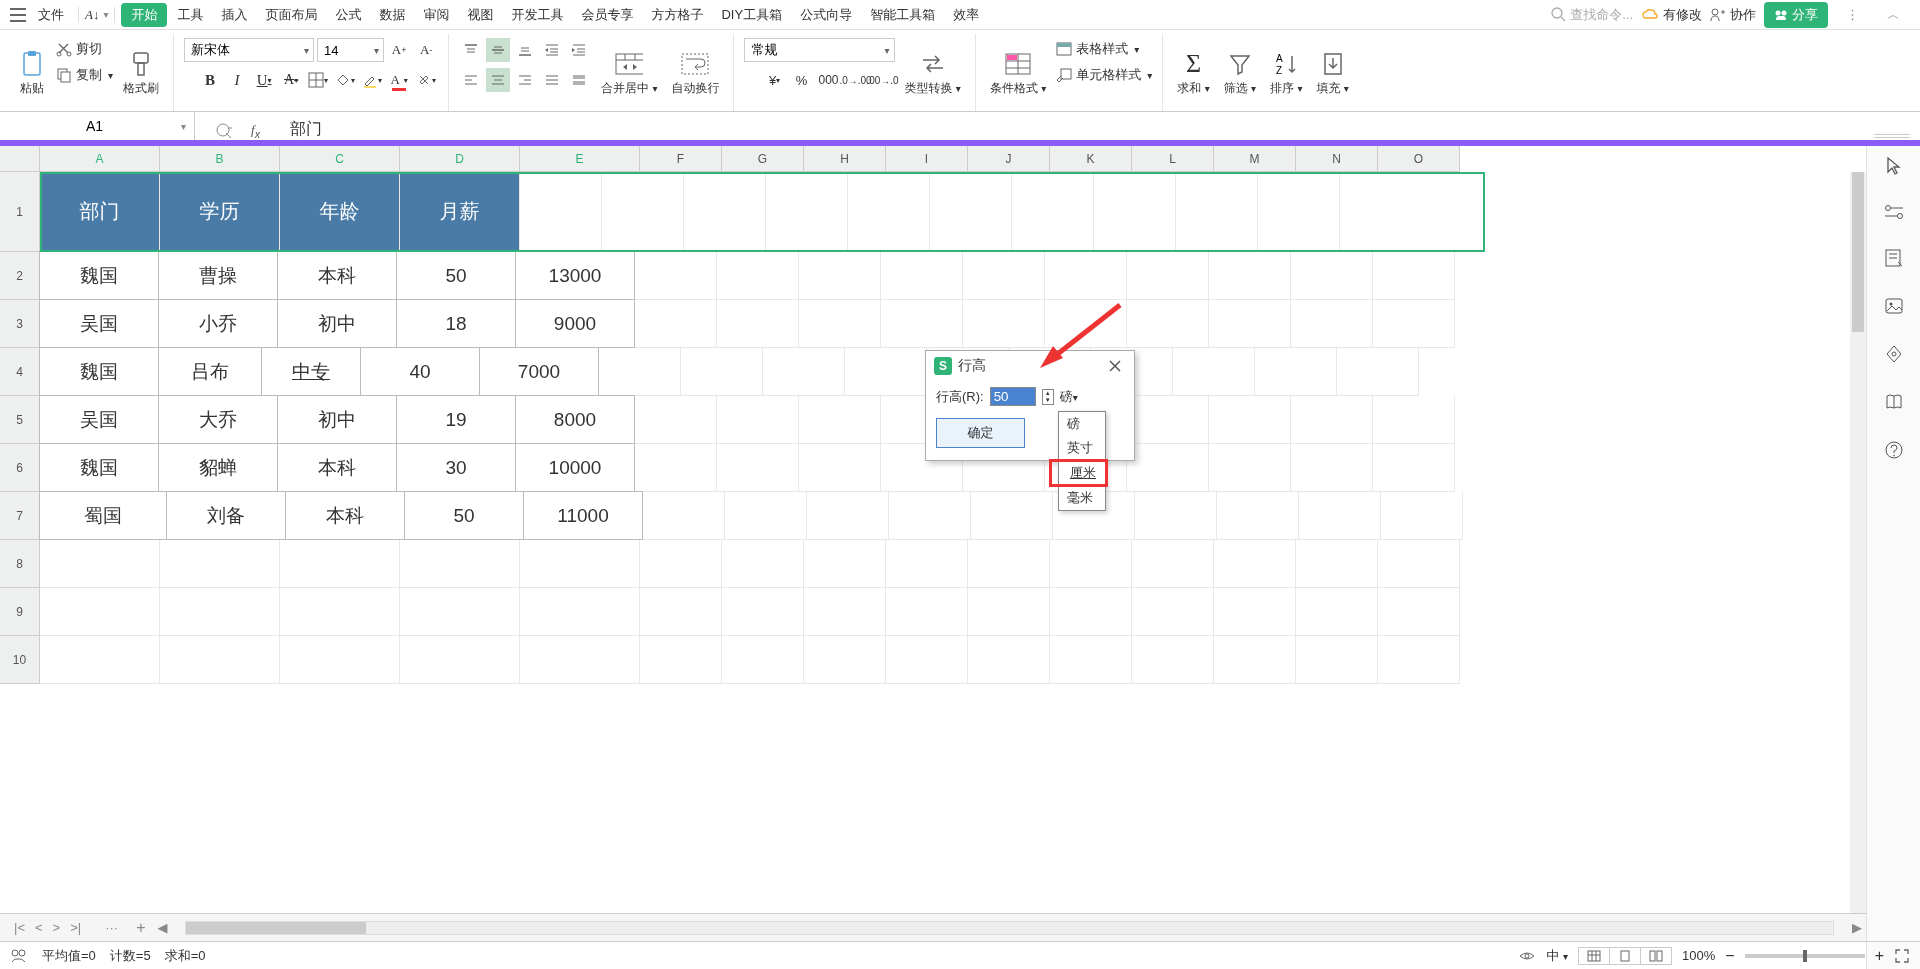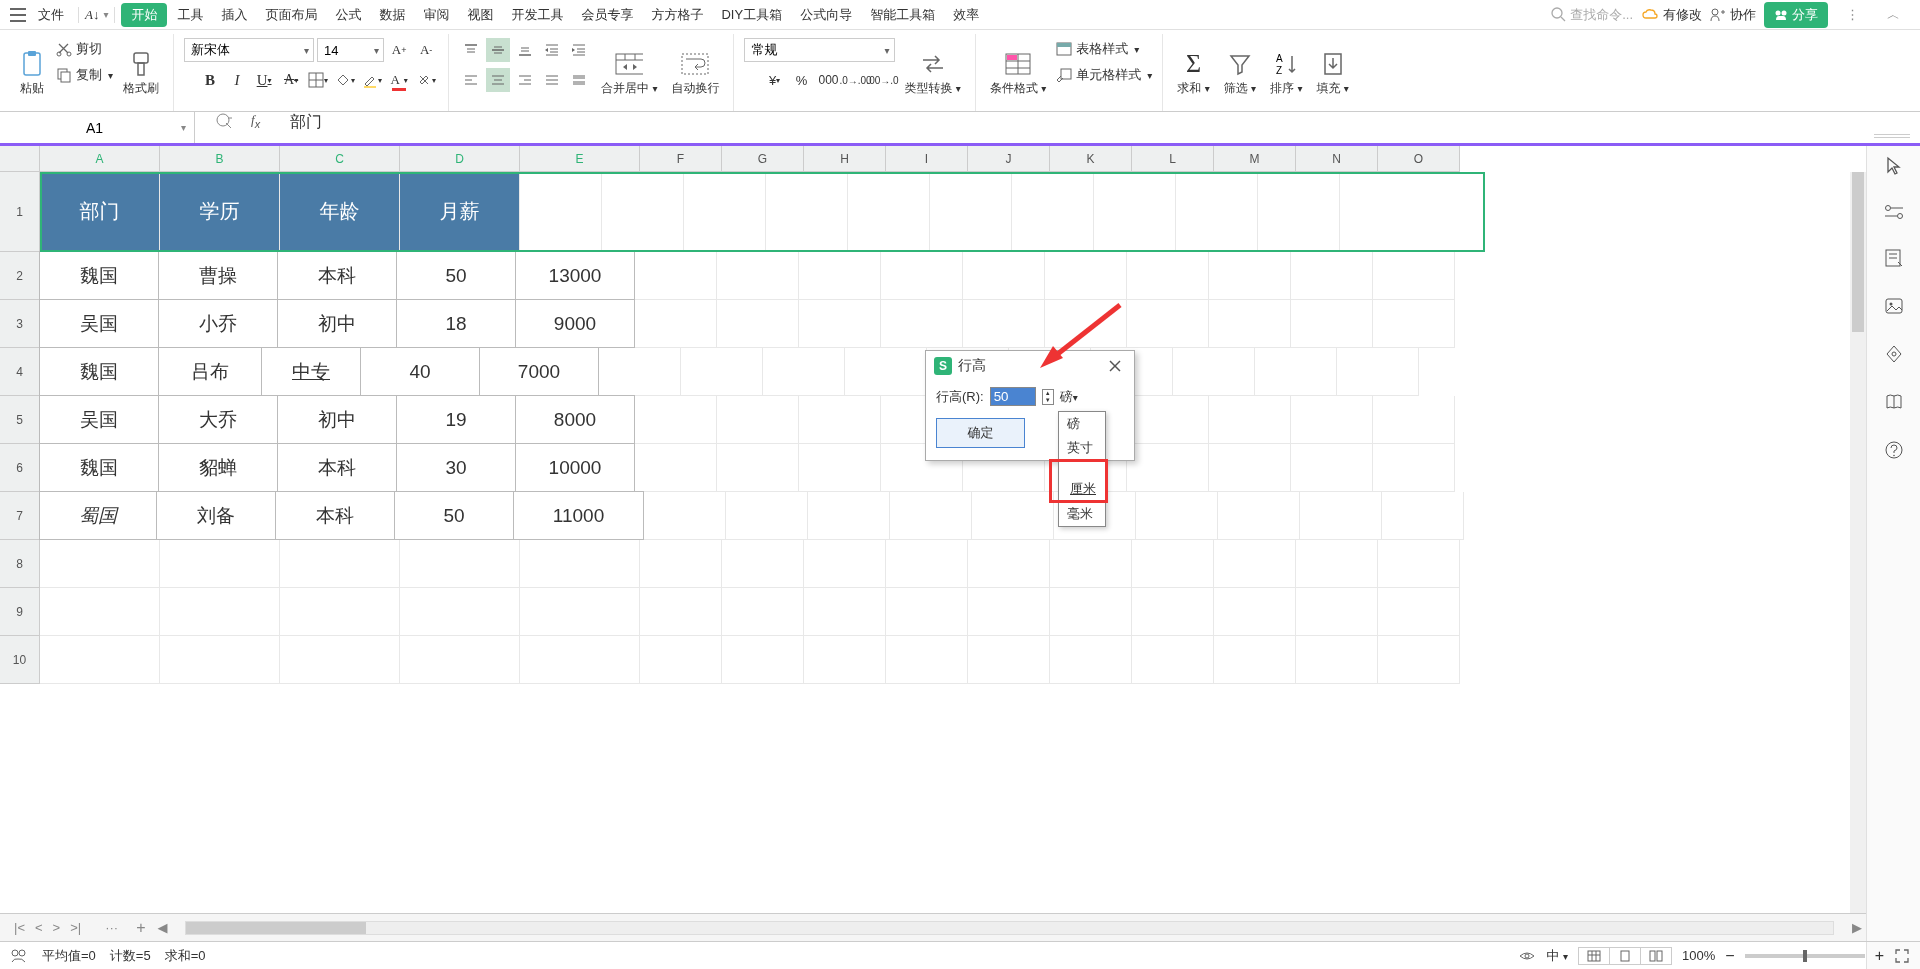--- a/index.html
+++ b/index.html
@@ -29,21 +29,21 @@
 .rbtn { width: 24px; height: 24px; display: flex; align-items: center; justify-content: center; cursor: pointer; border: 1px solid transparent; }
 .rbtn.bold { font-weight: bold; font-family: "Times New Roman"; font-size: 15px; }
 .rbtn.italic { font-style: italic; font-family: "Times New Roman"; font-size: 15px; }
 .rbtn.underline { text-decoration: underline; font-family: "Times New Roman"; font-size: 15px; }
 .rbtn.strike { text-decoration: line-through; font-family: "Times New Roman"; font-size: 14px; }
 .combo { display: flex; align-items: center; border: 1px solid #ccc; height: 24px; background: #fff; }
 .combo input { border: none; outline: none; padding: 0 6px; font-size: 13px; height: 22px; }
 .combo .arrow { padding: 0 4px; color: #666; font-size: 10px; }
 
 
-.fbar-row { display: flex; align-items: flex-start; height: 34px; border-bottom: 3px solid #8b5cf6; }
+.fbar-row { display: flex; align-items: flex-end; height: 34px; border-bottom: 6px solid #8b5cf6; }
 .namebox { width: 195px; border-right: 1px solid #ccc; height: 100%; display: flex; align-items: center; justify-content: space-between; padding: 0 8px; }
 .namebox input { border: none; outline: none; text-align: center; width: 100%; font-size: 14px; }
 .fbar-icons { display: flex; align-items: center; gap: 18px; padding: 0 20px; }
 .fbar-input { flex: 1; padding: 0 10px; font-size: 16px; }
 
 
 .grid-area { position: absolute; top: 146px; left: 0; right: 54px; bottom: 56px; overflow: hidden; display: flex; }
 .row-headers { width: 40px; flex-shrink: 0; }
 .corner { width: 40px; height: 26px; background: #eef0f0; border-right: 1px solid #ccc; border-bottom: 1px solid #ccc; }
 .rowh { height: 48px; background: #eef0f0; border-right: 1px solid #ccc; border-bottom: 1px solid #ccc; display: flex; align-items: center; justify-content: center; font-size: 12px; color: #555; }
@@ -73,21 +73,21 @@
 .dlg-close { margin-left: auto; cursor: pointer; padding: 0 4px; }
 .dlg-body { padding: 6px 10px 12px 10px; display: flex; align-items: center; gap: 6px; font-size: 13px; }
 .dlg-body input { width: 46px; border: 1px solid #888; background: #4a84d1; color: #fff; text-align: left; padding: 1px 3px; }
 .spinner { display: flex; flex-direction: column; border: 1px solid #888; }
 .spinner div { font-size: 6px; padding: 0 2px; line-height: 7px; cursor: pointer; }
 .dlg-btns { display: flex; padding: 0 10px 12px 10px; gap: 10px; }
 .dlg-btn { flex: 1; text-align: center; padding: 5px 0; border: 1px solid #4a84d1; font-size: 13px; cursor: pointer; }
 .dlg-btn.ok { background: #eaf2fb; }
 .unit-dd { position: absolute; left: 1058px; top: 411px; border: 1px solid #888; background: #fff; box-shadow: 2px 2px 5px rgba(0,0,0,.2); width: 48px; }
 .unit-dd div { padding: 3px 8px; font-size: 13px; cursor: pointer; }
-.unit-dd div.hl { border: 3px solid #e33; margin: -1px -3px -1px -10px; padding: 18px 8px 2px 18px; text-decoration: underline; }
+.unit-dd div.hl { border: 3px solid #e33; margin: -1px -3px -1px -10px; padding: 2px 8px 2px 18px; text-decoration: underline; }
 
 
 .arrow-annot { position: absolute; left: 1035px; top: 300px; width: 90px; height: 70px; pointer-events: none; }
 
 
 .tab-row { position: absolute; bottom: 28px; left: 0; right: 54px; height: 28px; display: flex; align-items: center; border-top: 1px solid #ccc; background: #f5f5f5; font-size: 13px; }
 .tab-nav { display: flex; gap: 2px; padding: 0 10px; }
 .tab-nav span { cursor: pointer; padding: 2px 4px; color: #888; }
 .sheet-tab { padding: 5px 14px; cursor: pointer; border-right: 1px solid #ddd; }
 .sheet-tab.active { background: #fff; color: #2fb477; border-top: 2px solid #2fb477; }
@@ -613,25 +613,25 @@
           <div class="cell" style="width: 82px;"></div>
           <div class="cell" style="width: 82px;"></div>
           <div class="cell" style="width: 82px;"></div>
           <div class="cell" style="width: 82px;"></div>
           <div class="cell" style="width: 82px;"></div>
           <div class="cell" style="width: 82px;"></div>
           <div class="cell" style="width: 82px;"></div>
           <div class="cell" style="width: 82px;"></div>
         </div>
         <div class="row">
-          <div class="cell data-cell" style="width: 118px; font-style: italic;">蜀国</div>
+          <div class="cell data-cell" style="width: 128px;">蜀国</div>
           <div class="cell data-cell" style="width: 120px;">刘备</div>
           <div class="cell data-cell" style="width: 120px;">本科</div>
           <div class="cell data-cell" style="width: 120px;">50</div>
-          <div class="cell data-cell" style="width: 131px;">11000</div>
+          <div class="cell data-cell" style="width: 120px;">11000</div>
           <div class="cell" style="width: 82px;"></div>
           <div class="cell" style="width: 82px;"></div>
           <div class="cell" style="width: 82px;"></div>
           <div class="cell" style="width: 82px;"></div>
           <div class="cell" style="width: 82px;"></div>
           <div class="cell" style="width: 82px;"></div>
           <div class="cell" style="width: 82px;"></div>
           <div class="cell" style="width: 82px;"></div>
           <div class="cell" style="width: 82px;"></div>
           <div class="cell" style="width: 82px;"></div>

